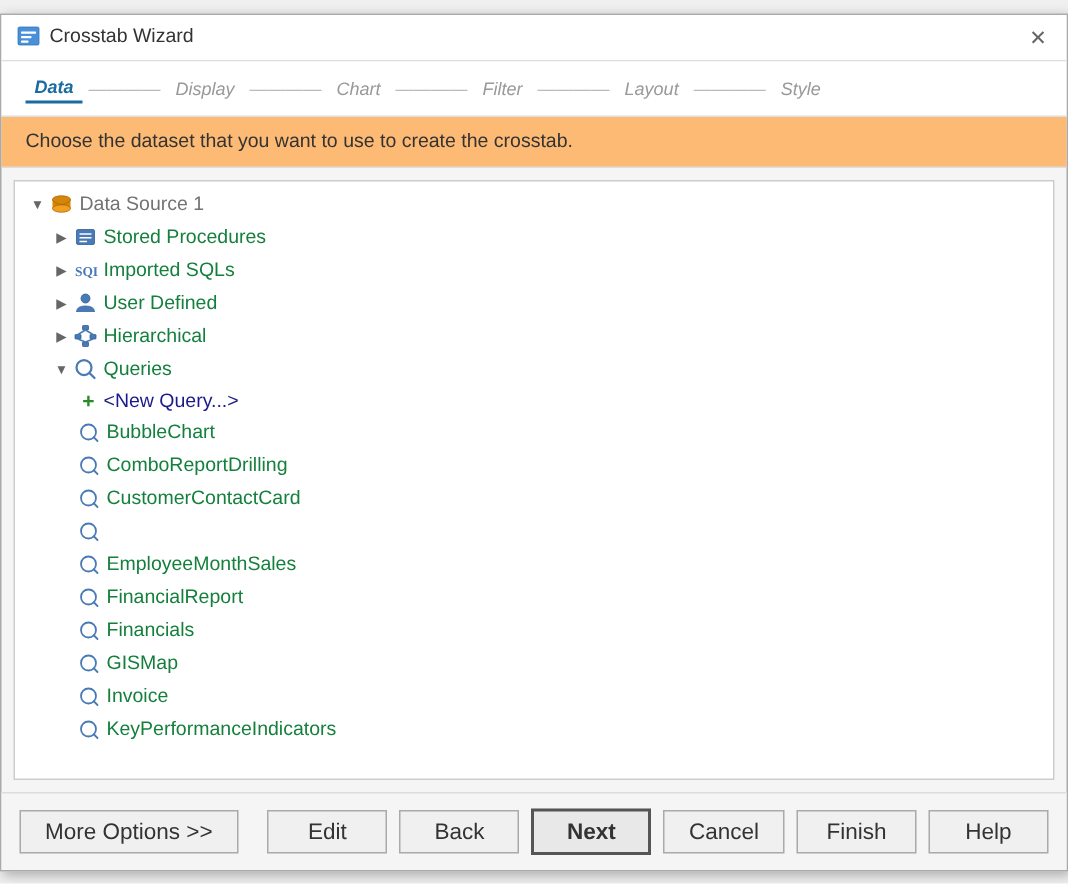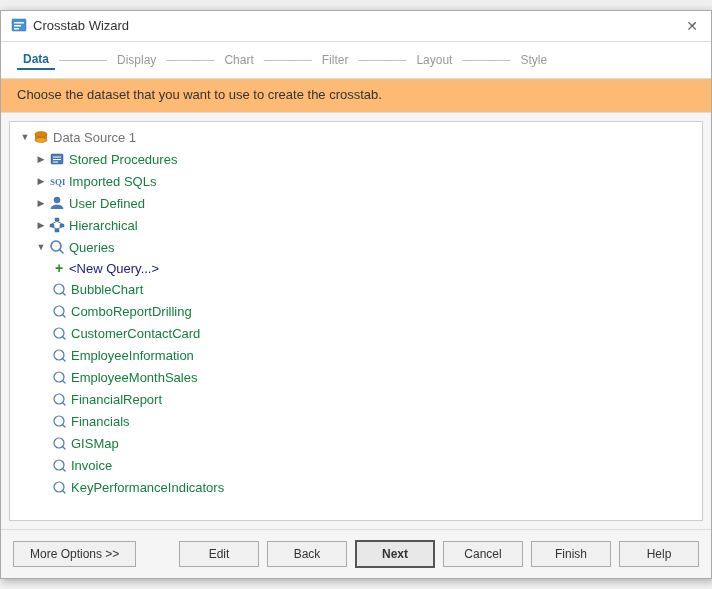--- a/index.html
+++ b/index.html
@@ -48,20 +48,21 @@
     }
     
     
     .steps-bar {
       background: #fff;
       border-bottom: 1px solid #ddd;
       padding: 8px 16px;
       display: flex;
       align-items: center;
       gap: 0;
+      font-style: italic;
     }
     .step {
       display: flex;
       align-items: center;
       gap: 0;
     }
     .step-label {
       font-size: 12px;
       padding: 2px 6px;
     }
@@ -149,21 +150,21 @@
     .bottom-bar {
       background: #f5f5f5;
       border-top: 1px solid #ddd;
       padding: 10px 12px;
       display: flex;
       align-items: center;
       gap: 8px;
     }
     .btn {
       padding: 5px 16px;
-      font-size: 12px;
+      font-size: 15px;
       border: 1px solid #aaa;
       background: #f0f0f0;
       cursor: pointer;
       color: #333;
       min-width: 80px;
       text-align: center;
     }
     .btn.primary {
       background: #e8e8e8;
       border: 2px solid #555;
@@ -348,21 +349,20 @@
       </div>
 
       <div class="tree-item">
         <span class="indent" style="width:36px"></span>
         <span class="item-icon">
           <svg width="14" height="14" viewBox="0 0 14 14">
             <circle cx="7" cy="7" r="5" fill="none" stroke="#4a7ab5" stroke-width="1.2"></circle>
             <line x1="10.5" y1="10.5" x2="13" y2="13" stroke="#4a7ab5" stroke-width="1.2" stroke-linecap="round"></line>
           </svg>
         </span>
-        <span class="item-label">EmployeeInformation</span>
       </div>
 
       <div class="tree-item">
         <span class="indent" style="width:36px"></span>
         <span class="item-icon">
           <svg width="14" height="14" viewBox="0 0 14 14">
             <circle cx="7" cy="7" r="5" fill="none" stroke="#4a7ab5" stroke-width="1.2"></circle>
             <line x1="10.5" y1="10.5" x2="13" y2="13" stroke="#4a7ab5" stroke-width="1.2" stroke-linecap="round"></line>
           </svg>
         </span>

